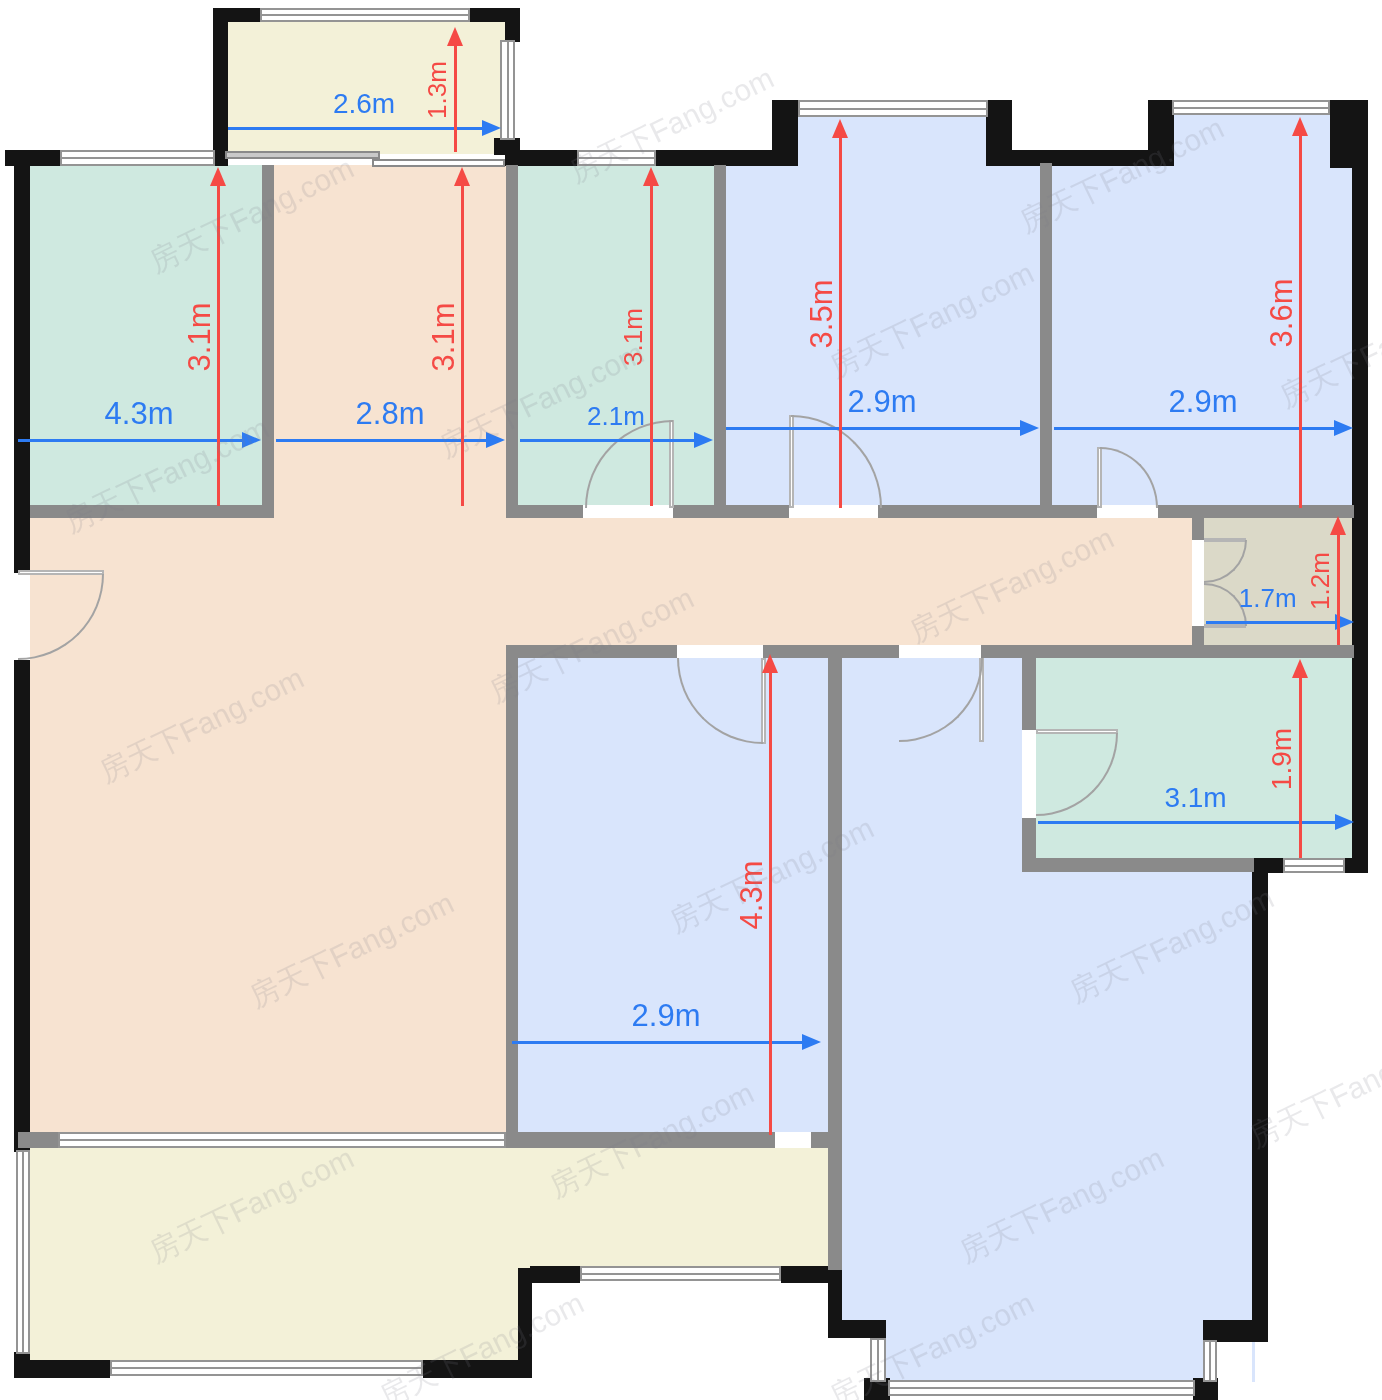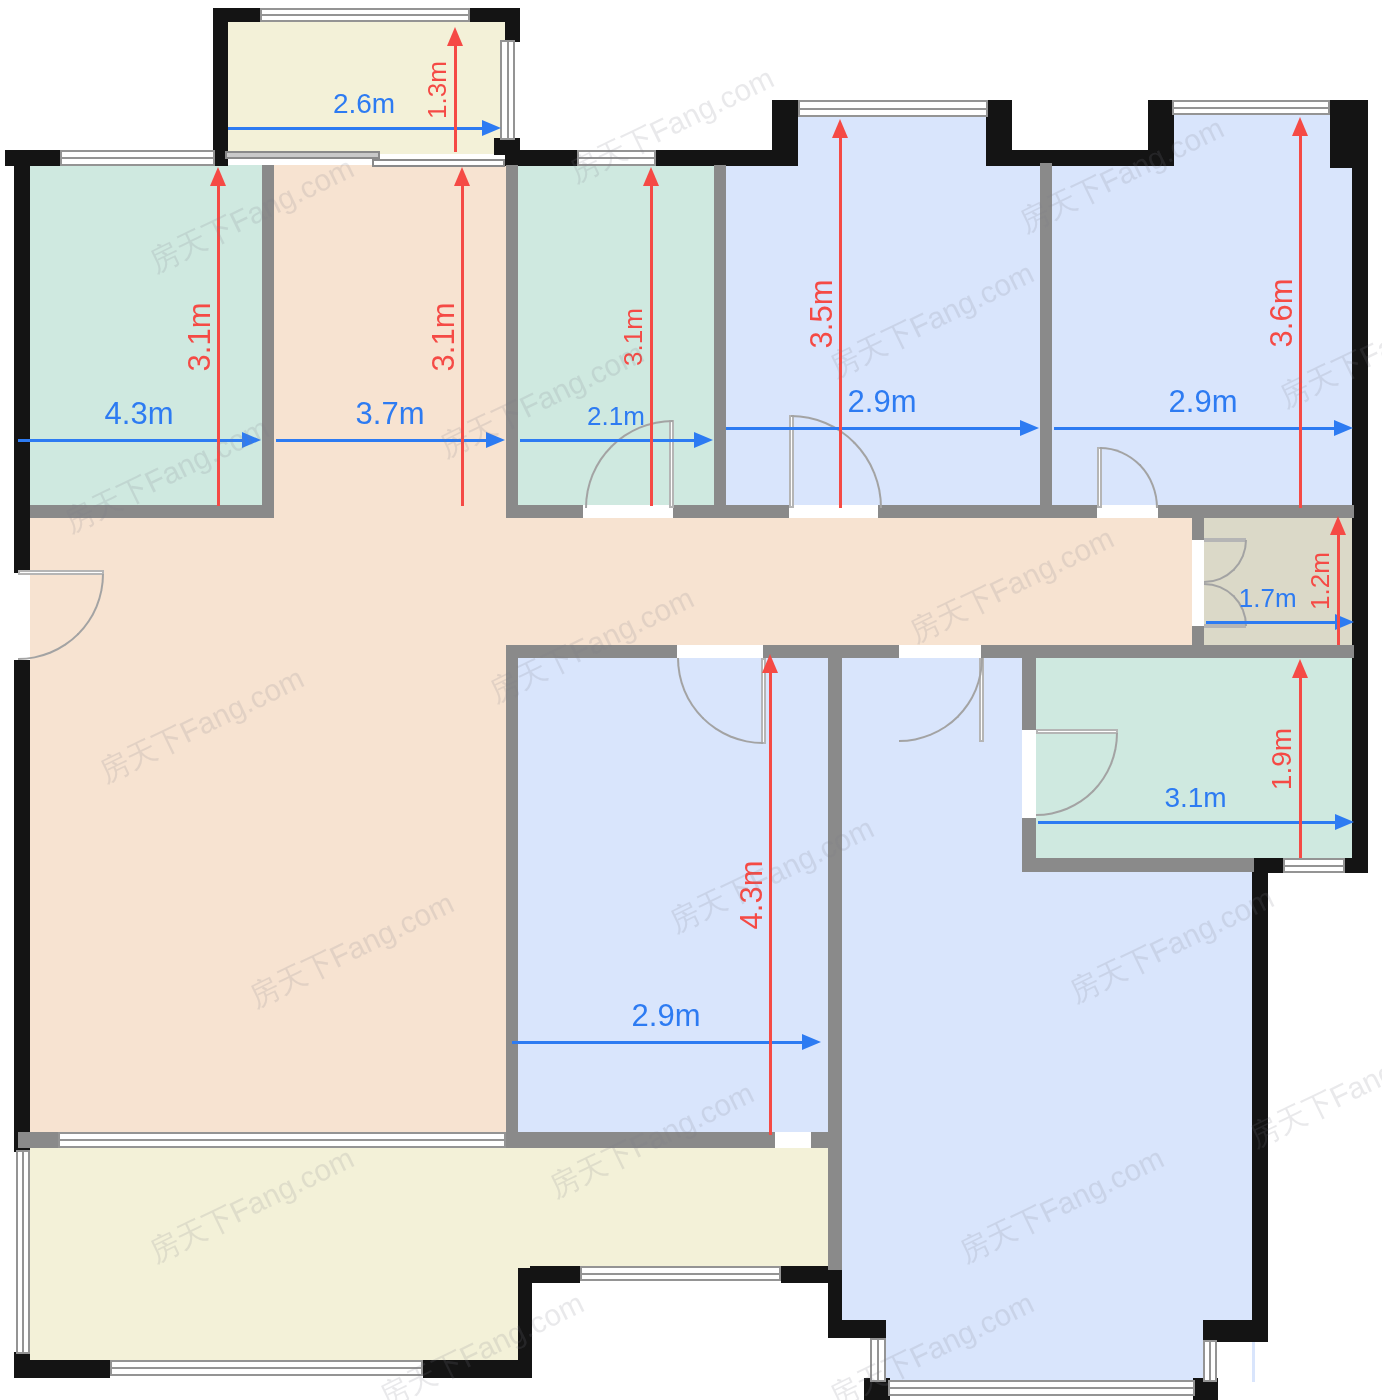--- a/index.html
+++ b/index.html
@@ -203,21 +203,21 @@
     <span class="dt">4.3m</span>
   </div>
   <div class="dim v" style="left:218px;top:168px;height:338px">
     <div class="dl"></div>
       <div class="da"></div>
     <span class="dt">3.1m</span>
   </div>
   <div class="dim h" style="left:276px;top:440px;width:228px">
     <div class="dl"></div>
       <div class="da"></div>
-    <span class="dt">3.7m</span>
+    <span class="dt">2.8m</span>
   </div>
   <div class="dim v" style="left:462px;top:168px;height:338px">
     <div class="dl"></div>
       <div class="da"></div>
     <span class="dt">3.1m</span>
   </div>
   <div class="dim h" style="left:520px;top:440px;width:192px">
     <div class="dl"></div>
       <div class="da"></div>
     <span class="dt sm">2.1m</span>

